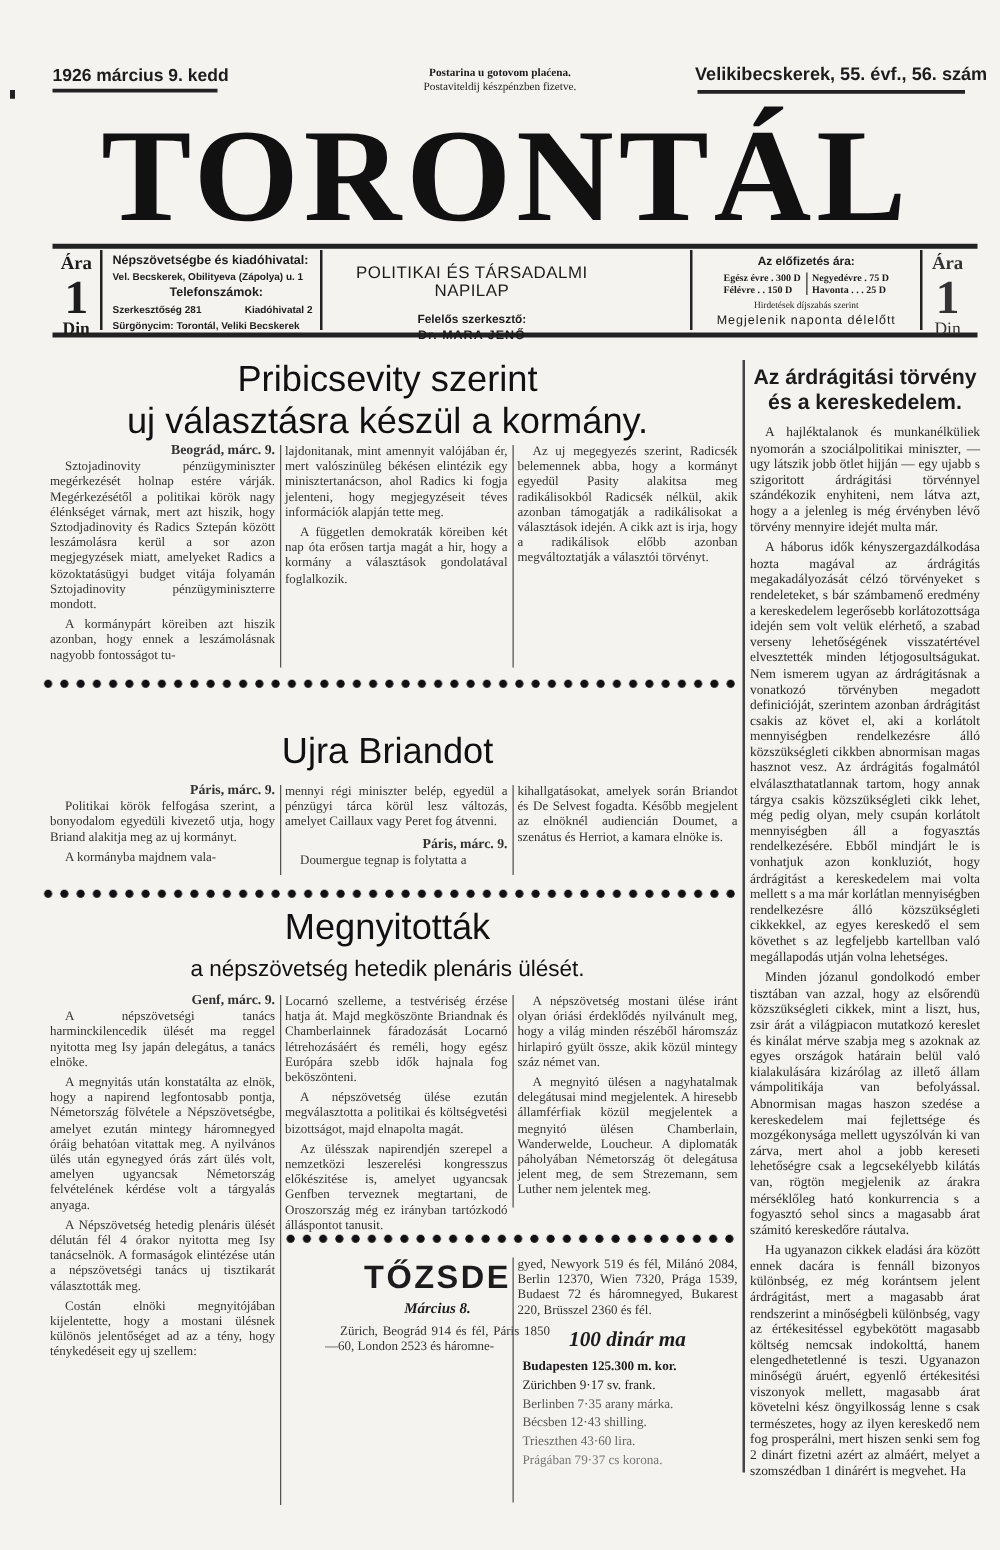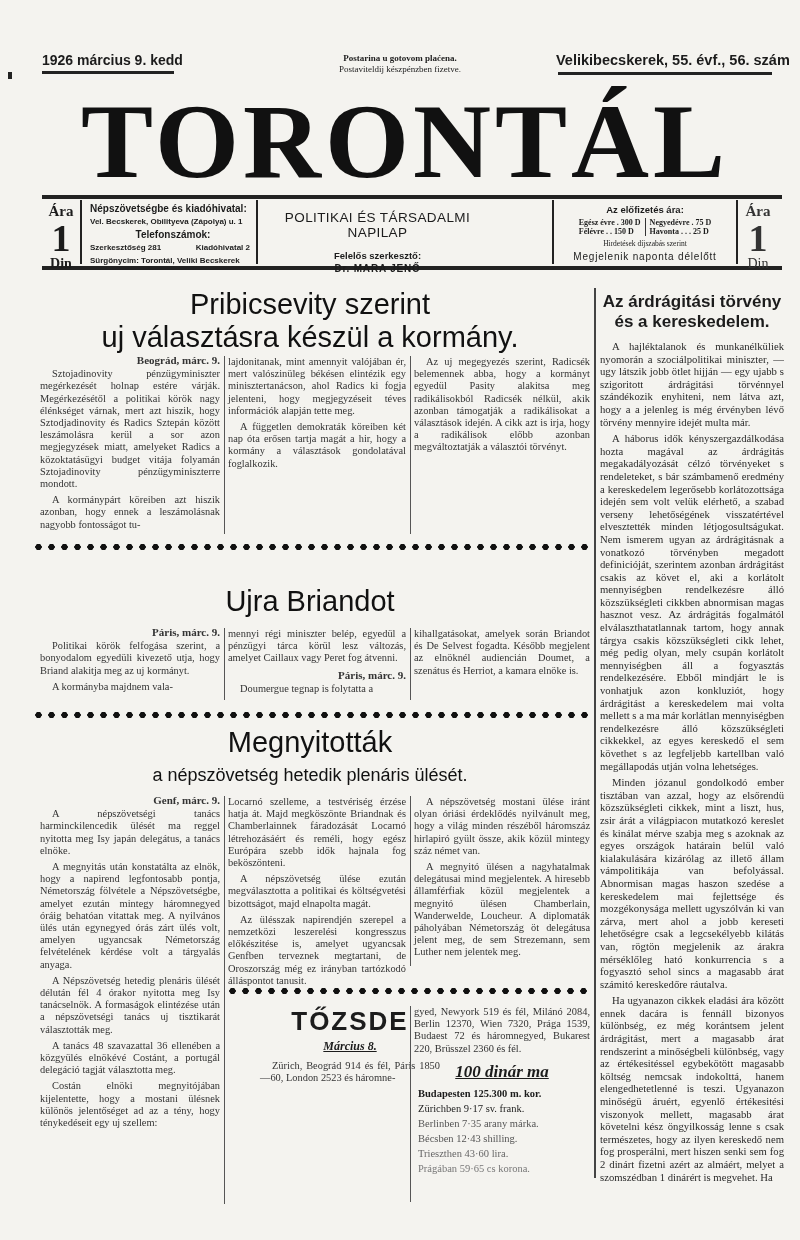--- a/index.html
+++ b/index.html
@@ -34,21 +34,21 @@
   .col-text p { margin: 0; text-indent: 12px; }
   .col-text p + p { margin-top: 4px; }
   .dateline { text-align: right; font-weight: bold; font-size: 11px; margin-bottom: 2px; }
   .vrule { width: 1px; background: #555; }
   .headline { text-align: center; font-family: "Liberation Sans", sans-serif; color: #111; }
   .dots { height: 8px;
     background-image: radial-gradient(circle, #111 3px, transparent 3.4px);
     background-size: 13px 8px; background-repeat: repeat-x; }
   .side-title { font-family: "Liberation Sans", sans-serif; font-weight: bold; font-size: 17px; line-height: 20px; text-align: center; }
   .tozsde { font-family: "Liberation Sans", sans-serif; font-weight: bold; font-size: 26px; letter-spacing: 2px; text-align: center; }
-  .italic-b { font-style: italic; font-weight: bold; text-decoration: underline; }
+  .italic-b { font-style: italic; font-weight: bold; }
 </style>
 </head>
 <body>
 
 <div class="abs topline" style="left:42px; top:52px;">1926 március 9. kedd</div>
 <div class="abs underbar" style="left:42px; top:71px; width:132px;"></div>
 <div class="abs postal" style="left:300px; top:53px; width:200px;">
   <div>Postarina u gotovom plaćena.</div>
   <div style="font-weight:normal;">Postaviteldij készpénzben fizetve.</div>
 </div>
@@ -153,21 +153,20 @@
 <div class="abs headline" style="left:30px; top:726px; width:560px;">
   <div style="font-size:29px; line-height:33px;">Megnyitották</div>
   <div style="font-size:18px; line-height:33px;">a népszövetség hetedik plenáris ülését.</div>
 </div>
 
 <div class="abs col-text" style="left:40px; top:794px; width:180px;">
   <div class="dateline">Genf, márc. 9.</div>
   <p>A népszövetségi tanács harminckilencedik ülését ma reggel nyitotta meg Isy japán delegátus, a tanács elnöke.</p>
   <p>A megnyitás után konstatálta az elnök, hogy a napirend legfontosabb pontja, Németország fölvétele a Népszövetségbe, amelyet ezután mintegy háromnegyed óráig behatóan vitattak meg. A nyilvános ülés után egynegyed órás zárt ülés volt, amelyen ugyancsak Németország felvételének kérdése volt a tárgyalás anyaga.</p>
   <p>A Népszövetség hetedig plenáris ülését délután fél 4 órakor nyitotta meg Isy tanácselnök. A formaságok elintézése után a népszövetségi tanács uj tisztikarát választották meg.</p>
-  <p>A tanács 48 szavazattal 36 ellenében a közgyülés elnökévé Costánt, a portugál delegáció tagját választotta meg.</p>
   <p>Costán elnöki megnyitójában kijelentette, hogy a mostani ülésnek különös jelentőséget ad az a tény, hogy ténykedéseit egy uj szellem:</p>
 </div>
 <div class="abs vrule" style="left:224px; top:796px; height:408px;"></div>
 <div class="abs col-text" style="left:228px; top:796px; width:178px;">
   <p style="text-indent:0;">Locarnó szelleme, a testvériség érzése hatja át. Majd megköszönte Briandnak és Chamberlainnek fáradozását Locarnó létrehozásáért és reméli, hogy egész Európára szebb idők hajnala fog beköszönteni.</p>
   <p>A népszövetség ülése ezután megválasztotta a politikai és költségvetési bizottságot, majd elnapolta magát.</p>
   <p>Az ülésszak napirendjén szerepel a nemzetközi leszerelési kongresszus előkészitése is, amelyet ugyancsak Genfben terveznek megtartani, de Oroszország még ez irányban tartózkodó álláspontot tanusit.</p>
 </div>
 <div class="abs vrule" style="left:410px; top:796px; height:170px;"></div>
 <div class="abs col-text" style="left:414px; top:796px; width:176px;">
@@ -190,21 +189,21 @@
 </div>
 
 <div class="abs" style="left:414px; top:1062px; width:176px;">
   <div class="italic-b" style="text-align:center; font-size:17px;">100 dinár ma</div>
   <div style="font-size:10.5px; line-height:15px; margin-top:4px; padding-left:4px;">
     <div style="font-weight:bold;">Budapesten 125.300 m. kor.</div>
     <div>Zürichben 9·17 sv. frank.</div>
     <div style="color:#555;">Berlinben 7·35 arany márka.</div>
     <div style="color:#555;">Bécsben 12·43 shilling.</div>
     <div style="color:#666;">Trieszthen 43·60 lira.</div>
-    <div style="color:#777;">Prágában 59·65 cs korona.</div>
+    <div style="color:#777;">Prágában 79·37 cs korona.</div>
   </div>
 </div>
 
 <div class="abs" style="left:594px; top:288px; width:2px; height:890px; background:#444;"></div>
 <div class="abs" style="left:600px; top:292px; width:184px;">
   <div class="side-title">
     <div>Az árdrágitási törvény</div>
     <div>és a kereskedelem.</div>
   </div>
   <div class="col-text" style="margin-top:8px; font-size:10.7px; line-height:12.6px; color:#2a2a2a;">

